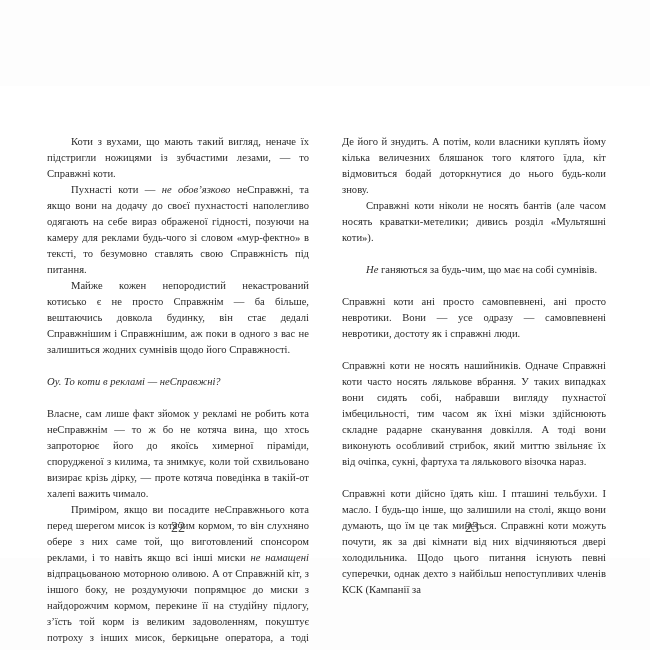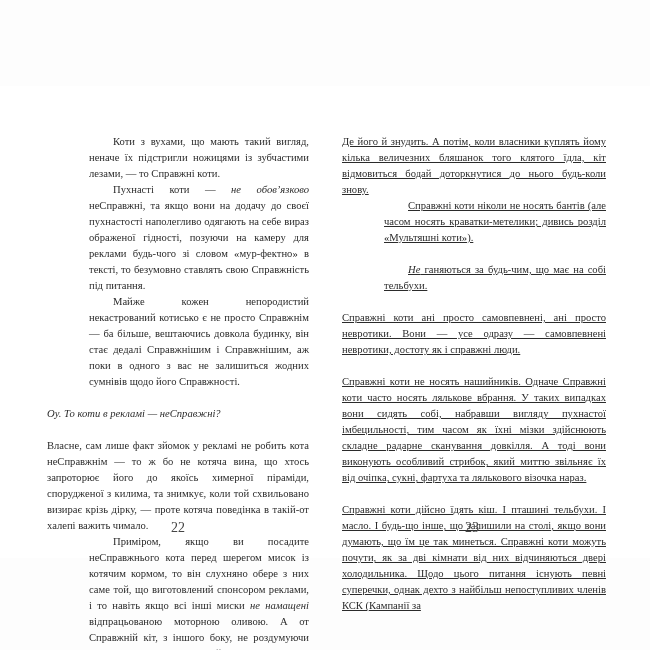--- a/index.html
+++ b/index.html
@@ -16,23 +16,23 @@
   }
   .page {
     position: absolute; top: 134px;
     width: 262px;
     font-size: 10.6px;
     line-height: 16px;
     text-align: justify;
     hyphens: manual;
   }
   .page.left { left: 47px; }
-  .page.right { left: 342px; width: 264px; text-decoration: underline; }
+  .page.right { left: 342px; width: 264px; }
   .page p { margin: 0; }
-  .page p.indent { text-indent: 24px; margin-left: 42px; }
+  .page p.indent { text-indent: 24px; }
   .page p.gap { margin-top: 16px; }
   .page .it { font-style: italic; }
   .pnum {
     position: absolute; top: 520px; font-size: 14px; color: #444;
     width: 40px; text-align: center;
   }
   .pnum.left { left: 158px; }
   .pnum.right { left: 452px; }
 </style>
 </head>
@@ -46,18 +46,18 @@
   <p class="indent"><span>Майже кожен непородистий некастрований котисько є не просто Справжнім — ба більше, вештаючись довкола будинку, він стає дедалі Справжнішим і Справжнішим, аж поки в одного з вас не залишиться жодних сумнівів щодо його Справжності.</span></p>
   <p class="gap it"><span>Оу. То коти в рекламі — неСправжні?</span></p>
   <p class="gap"><span>Власне, сам лише факт зйомок у рекламі не робить кота неСправжнім — то ж бо не котяча вина, що хтось запроторює його до якоїсь химерної піраміди, спорудженої з килима, та знимкує, коли той схвильовано визирає крізь дірку, — проте котяча поведінка в такій-от халепі важить чимало.</span></p>
   <p class="indent"><span>Приміром, якщо ви посадите неСправжнього кота перед шерегом мисок із котячим кормом, то він слухняно обере з них саме той, що виготовлений спонсором реклами, і то навіть якщо всі інші миски </span><span class="it">не намащені</span><span> відпрацьованою моторною оливою. А от Справжній кіт, з іншого боку, не роздумуючи попрямцює до миски з найдорожчим кормом, перекине її на студійну підлогу, з’їсть той корм із великим задоволенням, покуштує потроху з інших мисок, беркицьне оператора, а тоді застрягне за дикторовим подіумом.</span></p>
 </div>
 <div class="pnum left">22</div>
 
 <div class="page right">
   <p><span>Де його й знудить. А потім, коли власники куплять йому кілька величезних бляшанок того клятого їдла, кіт відмовиться бодай доторкнутися до нього будь-коли знову.</span></p>
   <p class="indent"><span>Справжні коти ніколи не носять бантів (але часом носять краватки-метелики; дивись розділ «Мультяшні коти»).</span></p>
-  <p class="indent gap"><span class="it">Не</span><span> ганяються за будь-чим, що має на собі тельбухи.</span></p>
+  <p class="indent gap"><span class="it">Не</span><span> ганяються за будь-чим, що має на собі сумнівів.</span></p>
   <p class="gap"><span>Справжні коти ані просто самовпевнені, ані просто невротики. Вони — усе одразу — самовпевнені невротики, достоту як і справжні люди.</span></p>
   <p class="gap"><span>Справжні коти не носять нашийників. Одначе Справжні коти часто носять лялькове вбрання. У таких випадках вони сидять собі, набравши вигляду пухнастої імбецильності, тим часом як їхні мізки здійснюють складне радарне сканування довкілля. А тоді вони виконують особливий стрибок, який миттю звільняє їх від очіпка, сукні, фартуха та лялькового візочка нараз.</span></p>
   <p class="gap"><span>Справжні коти дійсно їдять кіш. І пташині тельбухи. І масло. І будь-що інше, що залишили на столі, якщо вони думають, що їм це так минеться. Справжні коти можуть почути, як за дві кімнати від них відчиняються двері холодильника. Щодо цього питання існують певні суперечки, однак дехто з найбільш непоступливих членів КСК (Кампанії за</span></p>
 </div>
 <div class="pnum right">23</div>
 
 </body></html>

